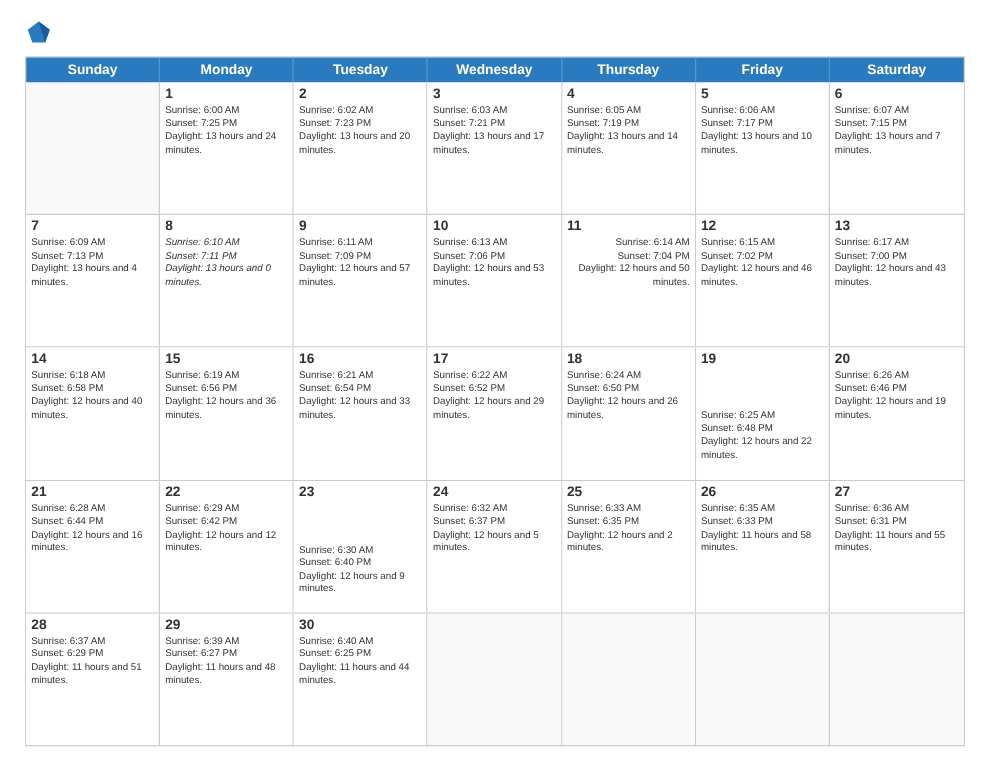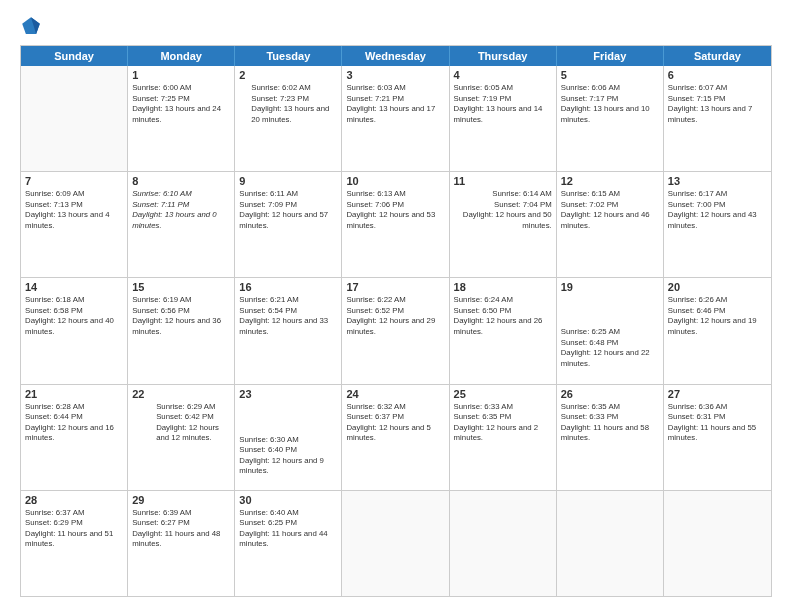--- a/index.html
+++ b/index.html
@@ -145,21 +145,21 @@
         <div class="cal-row">
           <div class="cal-cell empty"></div>
           <div class="cal-cell">
             <div class="day-num">1</div>
             <div class="cell-text" style="white-space: pre-line;">Sunrise: 6:00 AM
 Sunset: 7:25 PM
 Daylight: 13 hours and 24 minutes.</div>
           </div>
           <div class="cal-cell">
             <div class="day-num">2</div>
-            <div class="cell-text" style="white-space: pre-line; margin-left: 12px;">Sunrise: 6:02 AM
+            <div class="cell-text" style="white-space: pre-line;">Sunrise: 6:02 AM
 Sunset: 7:23 PM
 Daylight: 13 hours and 20 minutes.</div>
           </div>
           <div class="cal-cell">
             <div class="day-num">3</div>
             <div class="cell-text" style="white-space: pre-line;">Sunrise: 6:03 AM
 Sunset: 7:21 PM
 Daylight: 13 hours and 17 minutes.</div>
           </div>
           <div class="cal-cell">
@@ -271,21 +271,21 @@
         </div>
         <div class="cal-row">
           <div class="cal-cell">
             <div class="day-num">21</div>
             <div class="cell-text" style="white-space: pre-line;">Sunrise: 6:28 AM
 Sunset: 6:44 PM
 Daylight: 12 hours and 16 minutes.</div>
           </div>
           <div class="cal-cell">
             <div class="day-num">22</div>
-            <div class="cell-text" style="white-space: pre-line; margin-left: 24px;">Sunrise: 6:29 AM
+            <div class="cell-text" style="white-space: pre-line;">Sunrise: 6:29 AM
 Sunset: 6:42 PM
 Daylight: 12 hours and 12 minutes.</div>
           </div>
           <div class="cal-cell">
             <div class="day-num">23</div>
             <div class="cell-text" style="white-space: pre-line; margin-top: 35px;">Sunrise: 6:30 AM
 Sunset: 6:40 PM
 Daylight: 12 hours and 9 minutes.</div>
           </div>
           <div class="cal-cell">

